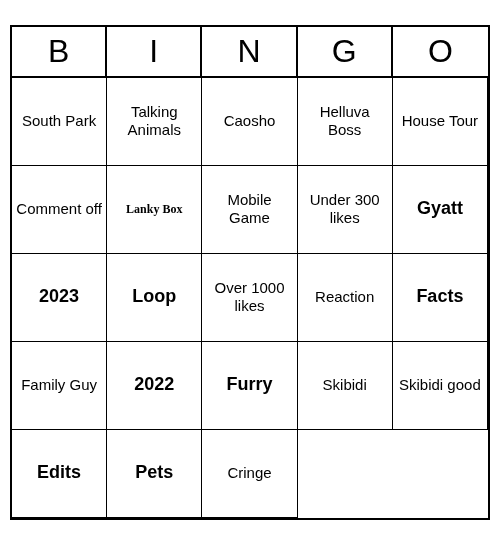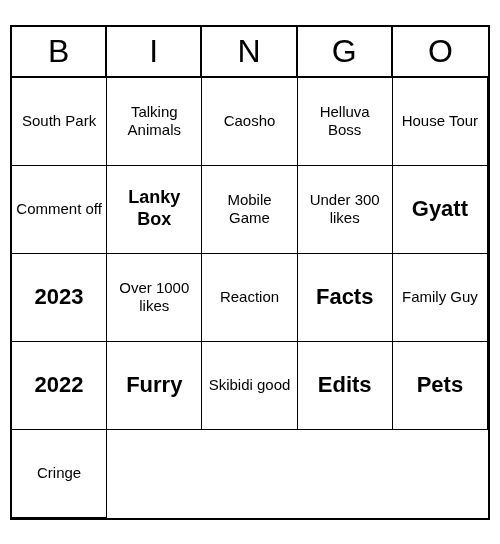--- a/index.html
+++ b/index.html
@@ -63,27 +63,28 @@
       border-bottom: 1px solid #000;
       border-left: none;
       border-top: none;
     }
 
     .bingo-cell:nth-child(5n+1) {
       border-left: none;
     }
 
     .bingo-cell-large {
-      font-size: 22px;
+      font-size: 18px;
       font-weight: bold;
     }
 
     .bingo-cell-medium {
-      font-size: 18px;
+      font-size: 12px;
       font-weight: bold;
+      font-family: Liberation Serif, serif;
     }
   </style>
 </head>
 <body>
 
 <div class="bingo-card">
   <div class="bingo-header">
   <div class="bingo-header-cell">B</div>
       <div class="bingo-header-cell">I</div>
       <div class="bingo-header-cell">N</div>
@@ -95,24 +96,26 @@
       <div class="bingo-cell">Talking Animals</div>
       <div class="bingo-cell">Caosho</div>
       <div class="bingo-cell">Helluva Boss</div>
       <div class="bingo-cell">House Tour</div>
       <div class="bingo-cell">Comment off</div>
       <div class="bingo-cell bingo-cell-medium">Lanky Box</div>
       <div class="bingo-cell">Mobile Game</div>
       <div class="bingo-cell">Under 300 likes</div>
       <div class="bingo-cell bingo-cell-large">Gyatt</div>
       <div class="bingo-cell bingo-cell-large">2023</div>
+      <div class="bingo-cell bingo-cell-large">Loop</div>
       <div class="bingo-cell">Over 1000 likes</div>
       <div class="bingo-cell">Reaction</div>
       <div class="bingo-cell bingo-cell-large">Facts</div>
       <div class="bingo-cell">Family Guy</div>
       <div class="bingo-cell bingo-cell-large">2022</div>
       <div class="bingo-cell bingo-cell-large">Furry</div>
+      <div class="bingo-cell">Skibidi</div>
       <div class="bingo-cell">Skibidi good</div>
       <div class="bingo-cell bingo-cell-large">Edits</div>
       <div class="bingo-cell bingo-cell-large">Pets</div>
       <div class="bingo-cell">Cringe</div>
     </div>
 </div>
 
 </body></html>

